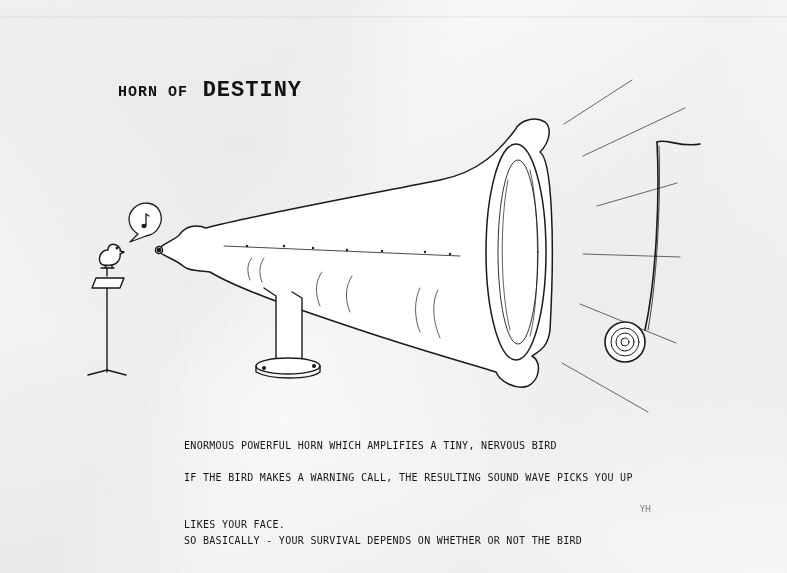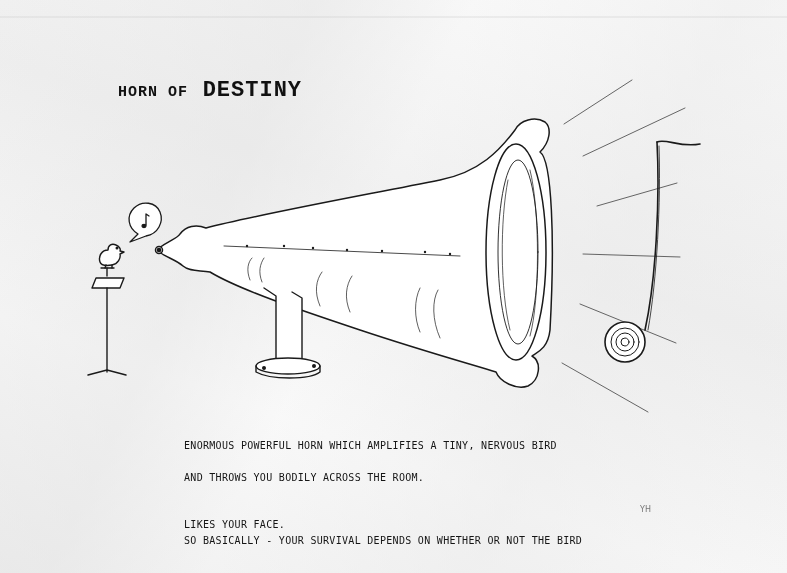--- a/index.html
+++ b/index.html
@@ -138,20 +138,20 @@
     <circle cx="625" cy="342" r="14" stroke-width="1"></circle>
     <circle cx="625" cy="342" r="9" stroke-width="1"></circle>
     <circle cx="625" cy="342" r="4" stroke-width="1"></circle>
   </g>
 </svg>
 
 <div class="caption" style="top:438px;">
   <div>ENORMOUS POWERFUL HORN WHICH AMPLIFIES A TINY, NERVOUS BIRD</div>
 </div>
 <div class="caption" style="top:470px;">
-  <div>AND THROWS YOU BODILY ACROSS THE ROOM.</div>
+  <div>IF THE BIRD MAKES A WARNING CALL, THE RESULTING SOUND WAVE PICKS YOU UP</div>
 </div>
 <div class="caption" style="top:517px;">
   <div>LIKES YOUR FACE.</div>
   <div>SO BASICALLY - YOUR SURVIVAL DEPENDS ON WHETHER OR NOT THE BIRD</div>
 </div>
 
 <div class="sig">YH</div>
 
 </body></html>

